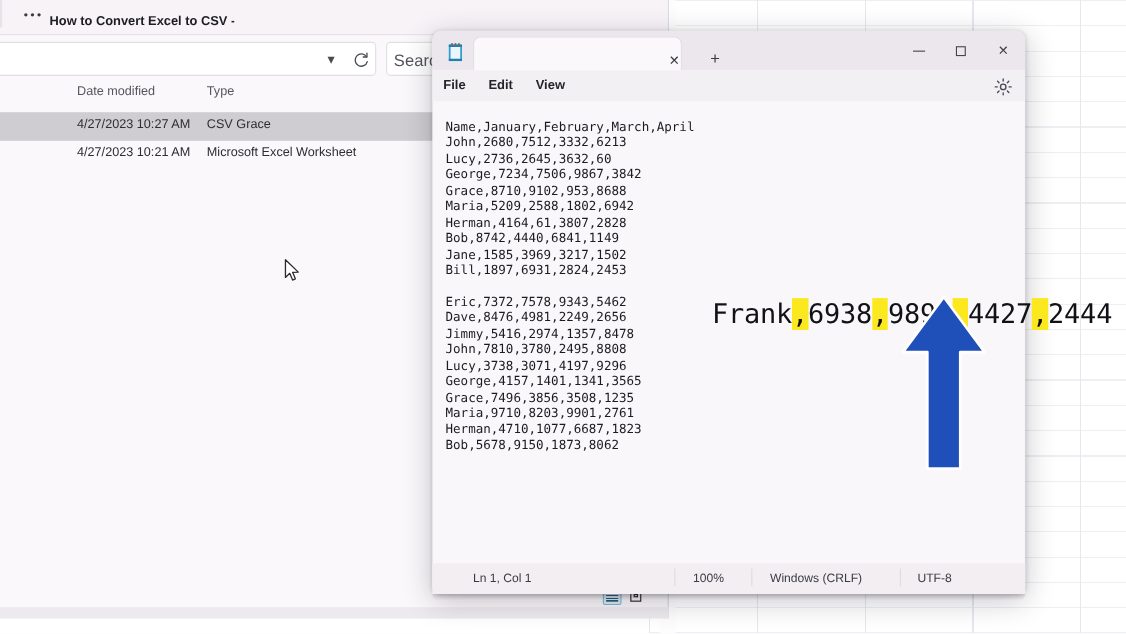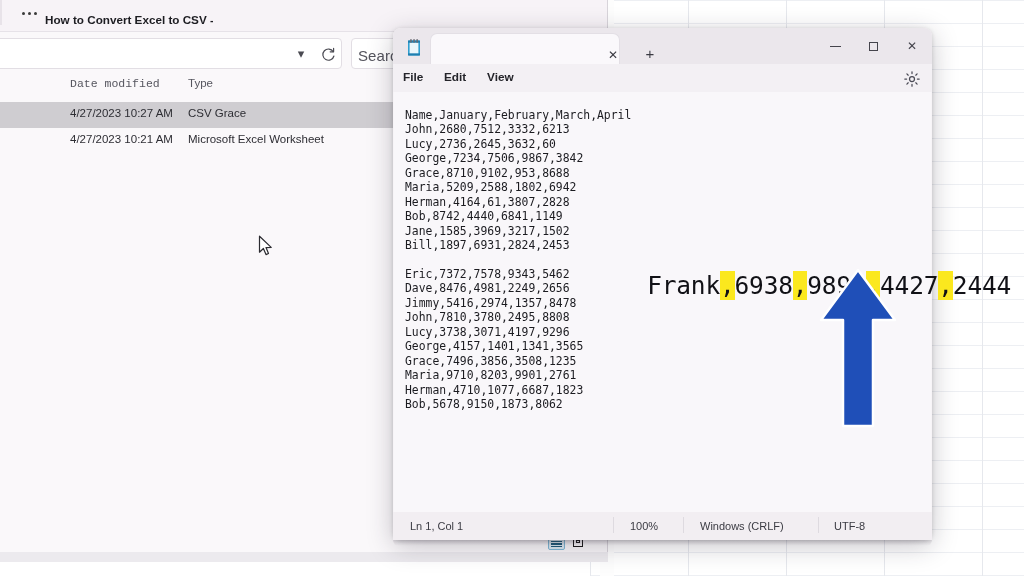--- a/index.html
+++ b/index.html
@@ -77,21 +77,21 @@
     font-size:15px; color:#53535c; letter-spacing:.1px;
   }
 
   
   .exp-colhdr{
     position:absolute; left:0; top:85px; width:100%; height:22px;
   }
   .exp-colhdr span{
     position:absolute; top:0; font-size:11.5px; color:#56565f;
   }
-  .exp-col-date{ left:78px;font-family:Liberation Mono, monospace; }
+  .exp-col-date{ left:78px; }
   .exp-col-type{ left:196px; }
 
   
   .exp-row{
     position:absolute; left:0; width:592px; height:26px;
   }
   .exp-row.sel{ background:#cfcdd1; }
   .exp-row span{ position:absolute; top:5px; font-size:11.5px; color:#2d2d33; }
   .exp-row .c-date{ left:78px; }
   .exp-row .c-type{ left:196px; }
@@ -207,21 +207,21 @@
     position:absolute; left:819px; top:268px; width:78px; height:160px;
   }
 
   .np-statusbar{
     position:absolute; left:0; top:512px; width:539px; height:28px;
     background:#f2eef2;
   }
   .np-status{
     position:absolute; top:520px; font-size:11px; color:#3b3b43;
   }
-  #np-st-lncol{ left:410px; }
+  #np-st-lncol{ left:430px; }
   #np-st-zoom{ left:630px; }
   #np-st-eol{ left:700px; }
   #np-st-enc{ left:834px; }
   .np-sep{
     position:absolute; top:517px; width:1px; height:16px; background:#dedae0;
   }
   #np-sep-1{ left:613px; }
   #np-sep-2{ left:683px; }
   #np-sep-3{ left:818px; }
 

